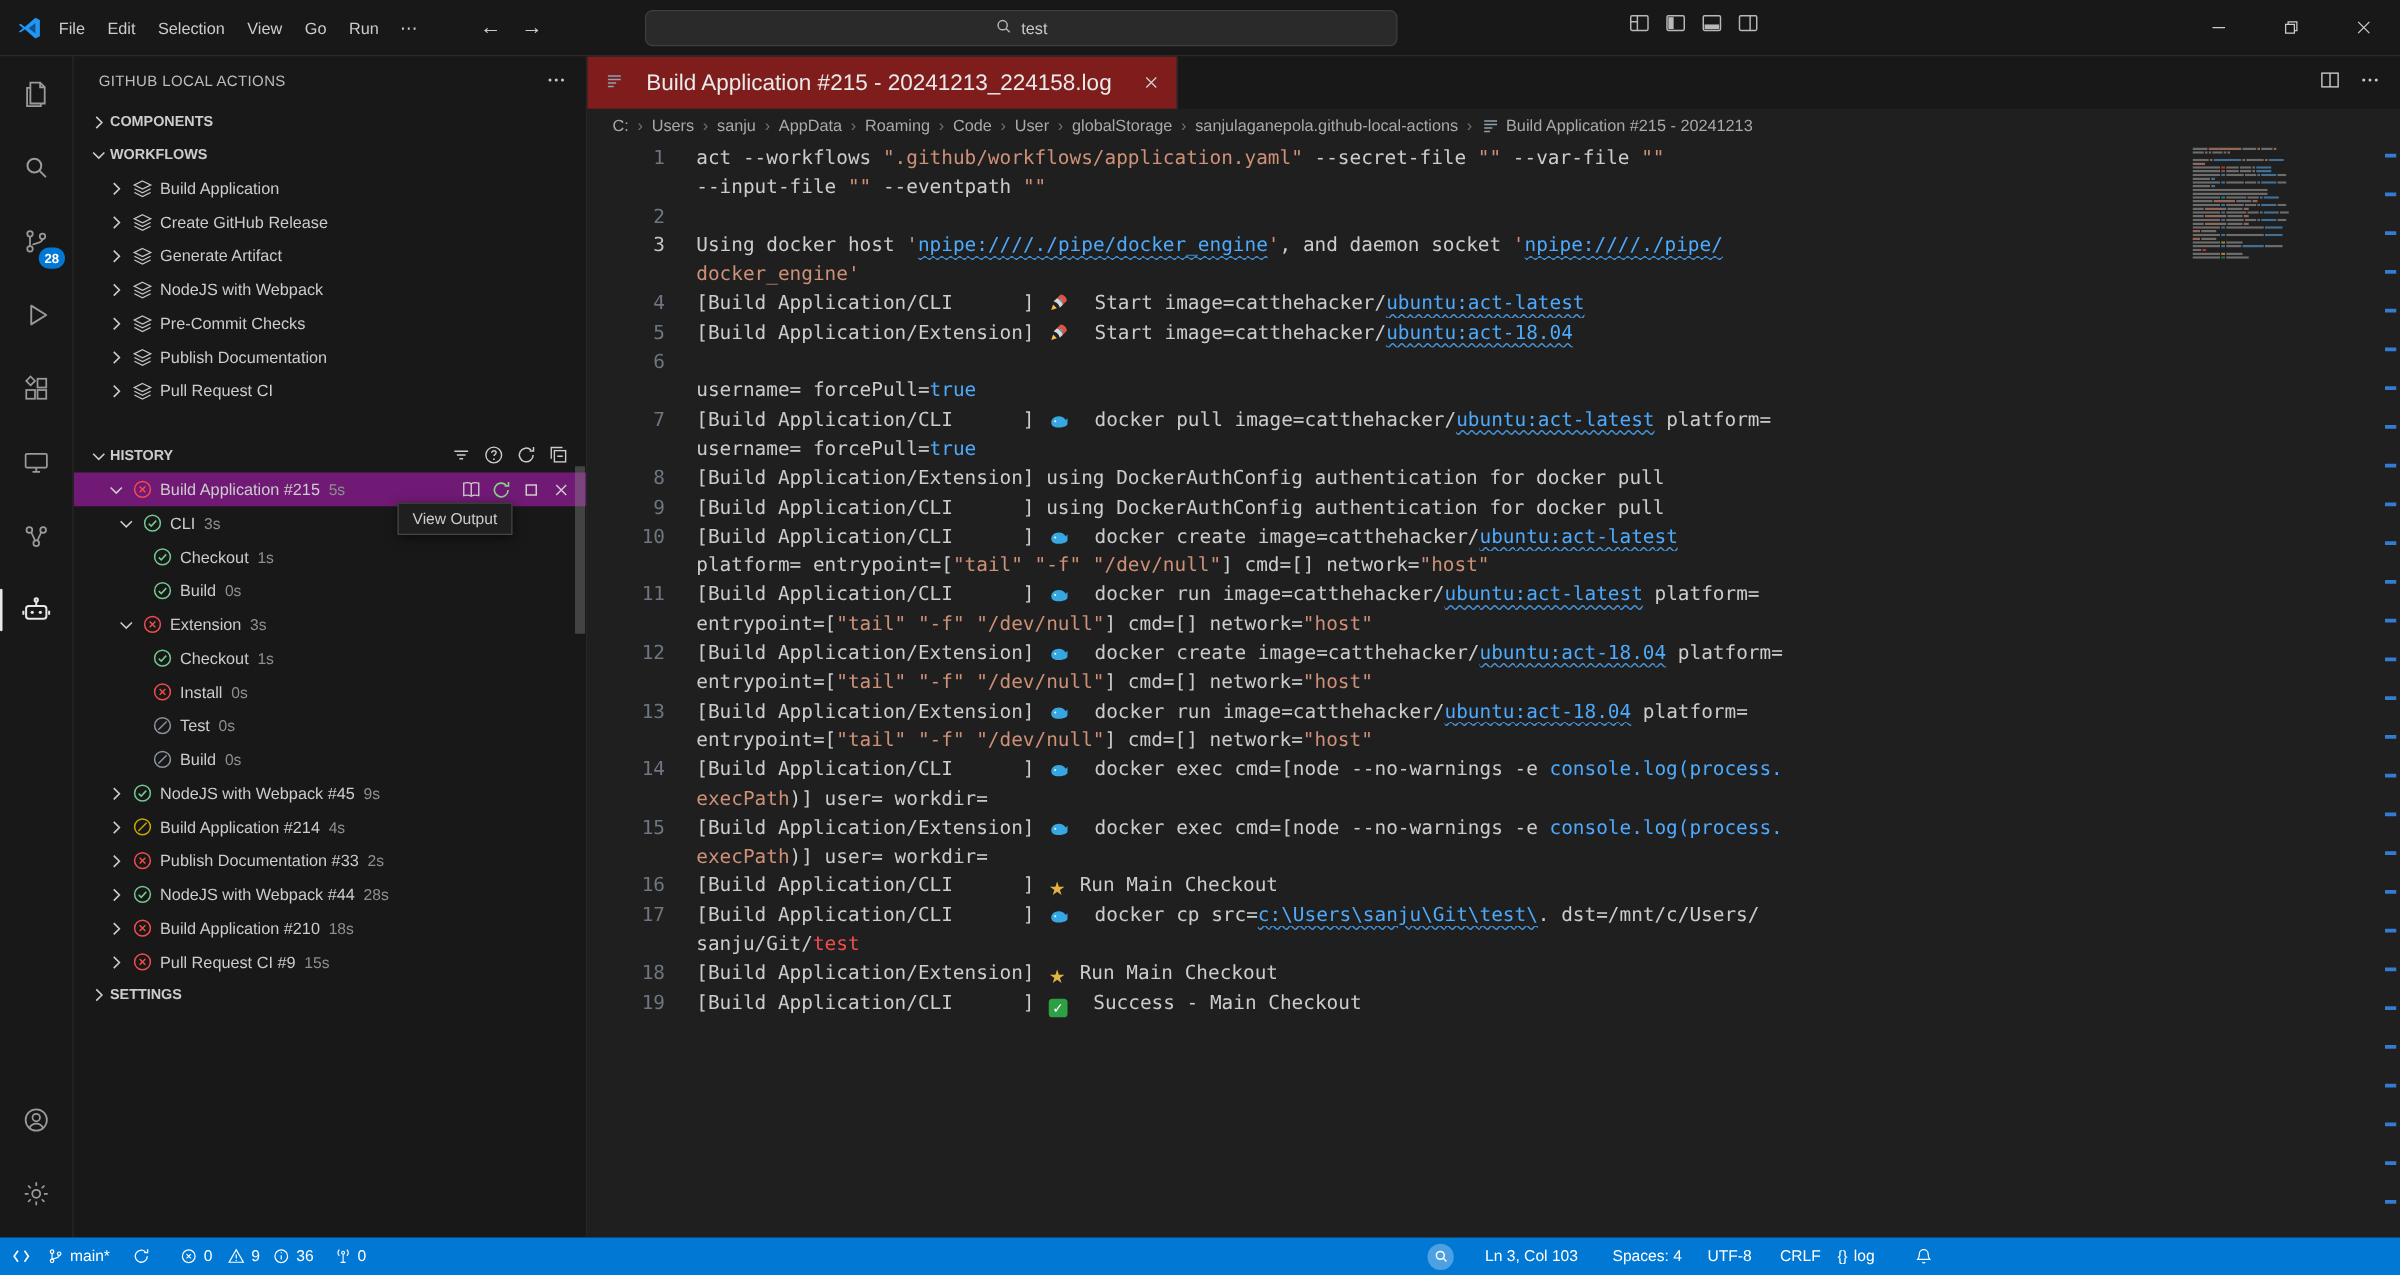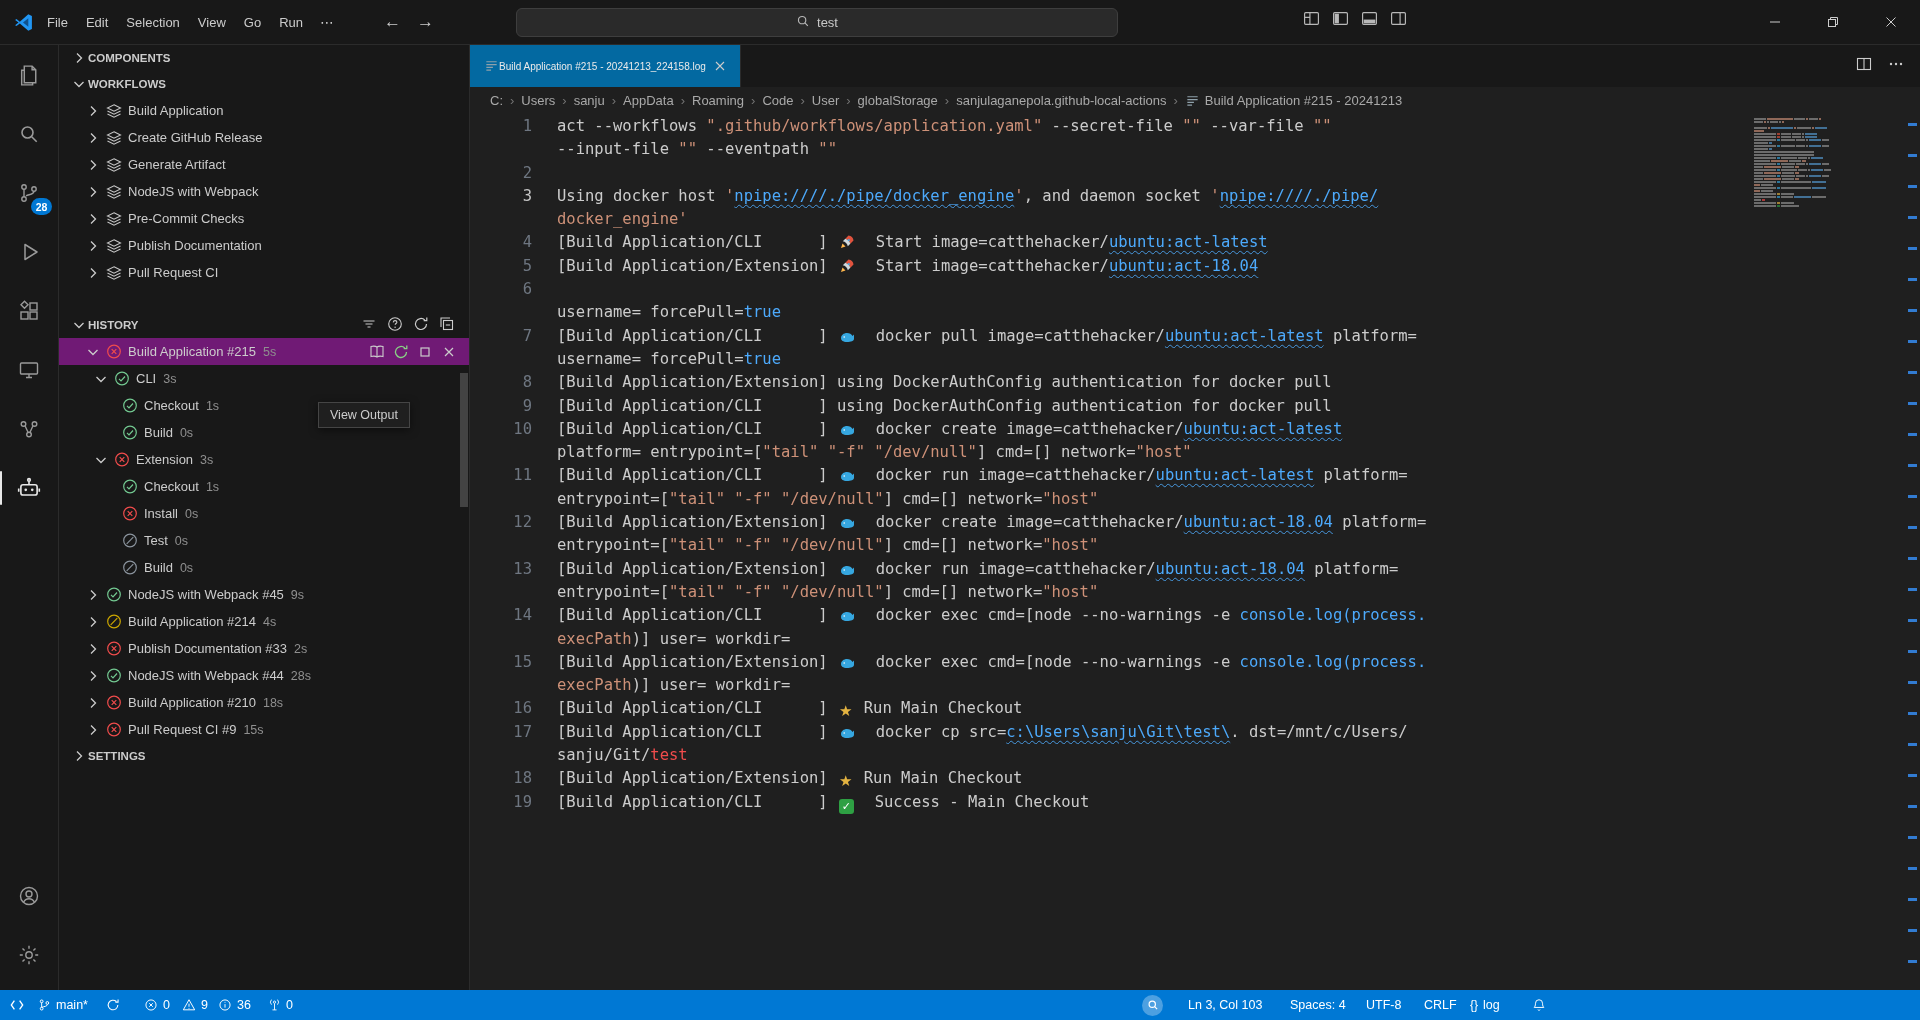--- a/index.html
+++ b/index.html
@@ -41,21 +41,21 @@
   .tree-row.selected{background:#701a75}
   .row-actions{margin-left:auto;display:flex;gap:8px;padding-right:12px;align-items:center}
   .act-icon{width:16px;height:16px;display:flex;align-items:center;justify-content:center}
   .history-section{margin-top:26px}
   .sb-scroll-thumb{position:absolute;right:1px;top:328px;width:8px;height:134px;background:rgba(140,140,140,.38)}
   .tooltip{position:absolute;left:318px;top:402px;background:#1f1f1f;border:1px solid #454545;color:#cccccc;
     font-size:12.5px;padding:5px 11px;z-index:100;box-shadow:0 2px 8px rgba(0,0,0,.5);white-space:nowrap}
   
   .editor-group{flex:1;display:flex;flex-direction:column;background:#1f1f1f;position:relative;min-width:0}
   .tabbar{height:42px;background:#181818;display:flex;align-items:stretch}
-  .tab{background:#0369a1;display:flex;align-items:center;gap:0;padding:0 10px 0 14px;color:#eaeaea;font-size:10px;
+  .tab{background:#7f1d1d;display:flex;align-items:center;gap:18px;padding:0 10px 0 14px;color:#eaeaea;font-size:18px;
     border-right:1px solid #2b2b2b;white-space:nowrap}
   .tab-close{display:flex;align-items:center;justify-content:center;width:20px;height:20px;border-radius:4px;margin-left:4px}
   .tab-actions{margin-left:auto;display:flex;align-items:center;gap:16px;padding-right:16px}
   .breadcrumbs{height:26px;display:flex;align-items:center;gap:7px;padding-left:20px;color:#a9a9a9;font-size:13px;
     white-space:nowrap;overflow:hidden}
   .crumb-sep{color:#737373;font-size:13px}
   .crumb.file{display:flex;align-items:center;gap:5px}
   .editor-body{flex:1;position:relative;overflow:hidden;font-family:"DejaVu Sans Mono","Liberation Mono",monospace;
     font-size:15.5px;line-height:23.3px}
   .lines{position:absolute;top:2px;left:0;right:175px}
@@ -229,20 +229,28 @@
       <div class="ab-item">
           <svg width="24" height="24" viewBox="0 0 24 24" fill="none" stroke="#9a9a9a" stroke-width="1.4">
             <circle cx="12" cy="12" r="3.2"></circle>
             <path d="M12 2.8v3M12 18.2v3M2.8 12h3M18.2 12h3M5.5 5.5l2.1 2.1M16.4 16.4l2.1 2.1M18.5 5.5l-2.1 2.1M7.6 16.4l-2.1 2.1"></path>
           </svg>
         </div>
     </div>
   </div>
 
   <div class="sidebar">
+    <div class="sb-title">
+      <span>GITHUB LOCAL ACTIONS</span>
+      <span class="more"><svg width="16" height="16" viewBox="0 0 16 16">
+            <circle cx="3" cy="8" r="1.2" fill="#ccc"></circle>
+            <circle cx="8" cy="8" r="1.2" fill="#ccc"></circle>
+            <circle cx="13" cy="8" r="1.2" fill="#ccc"></circle>
+          </svg></span>
+    </div>
     <div class="section-header">
       <span class="chev" style="width:16px;display:inline-flex">
           <svg width="16" height="16" viewBox="0 0 16 16">
             <path d="M6 3.5L10.5 8 6 12.5" fill="none" stroke="#cccccc" stroke-width="1.3"></path>
           </svg>
         </span>
       <span>COMPONENTS</span>
     </div>
     <div class="section-header">
       <span class="chev" style="width:16px;display:inline-flex">

